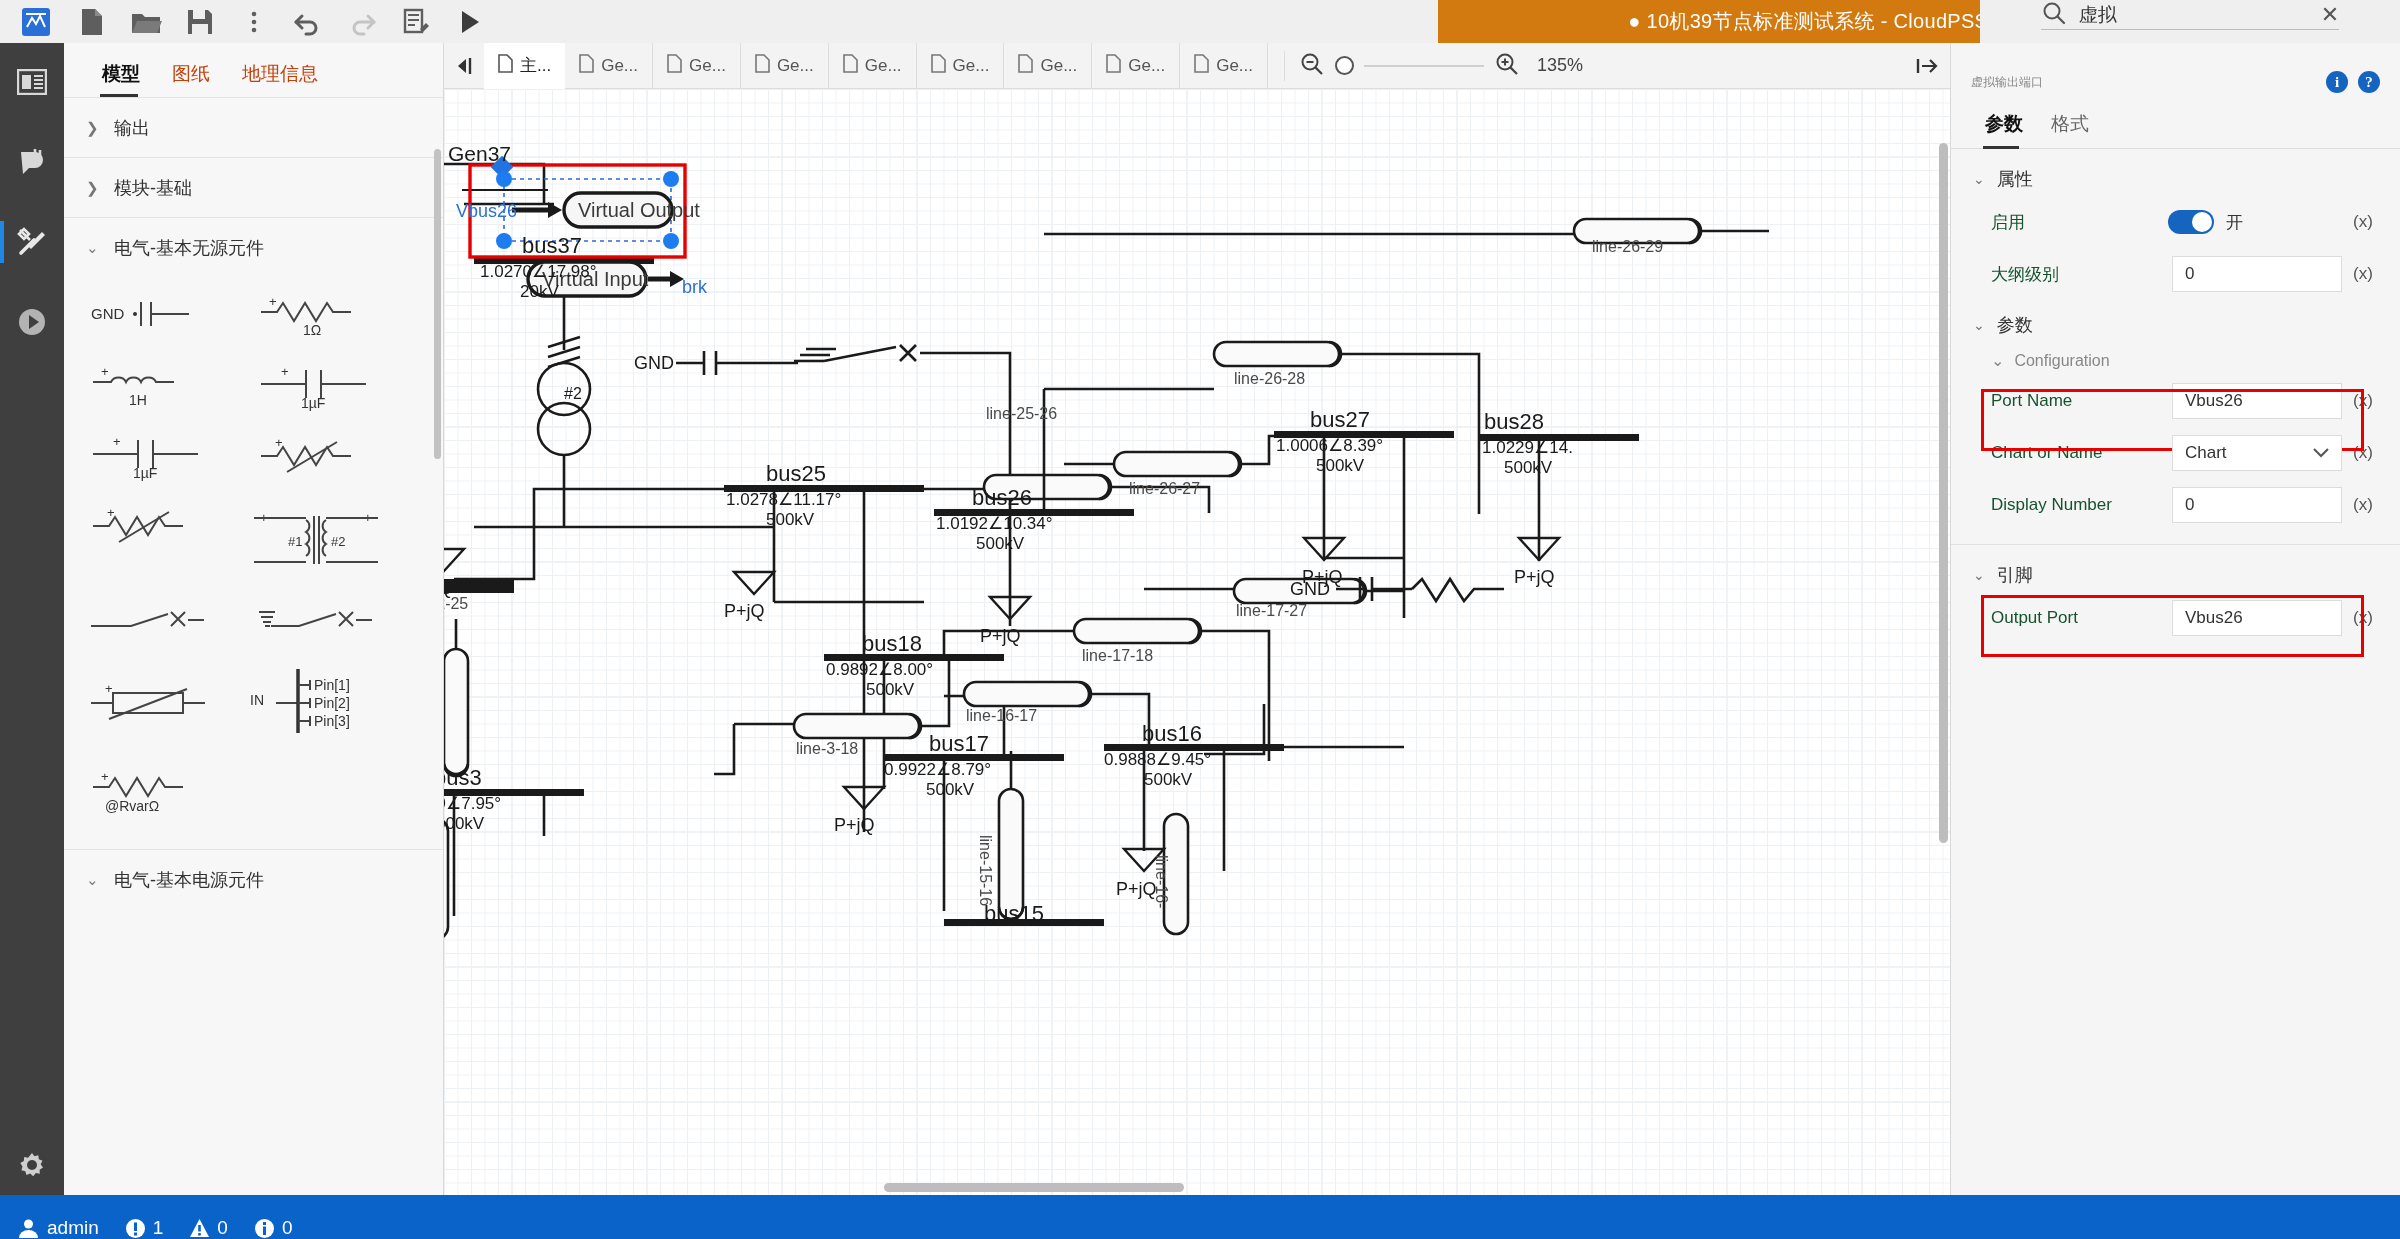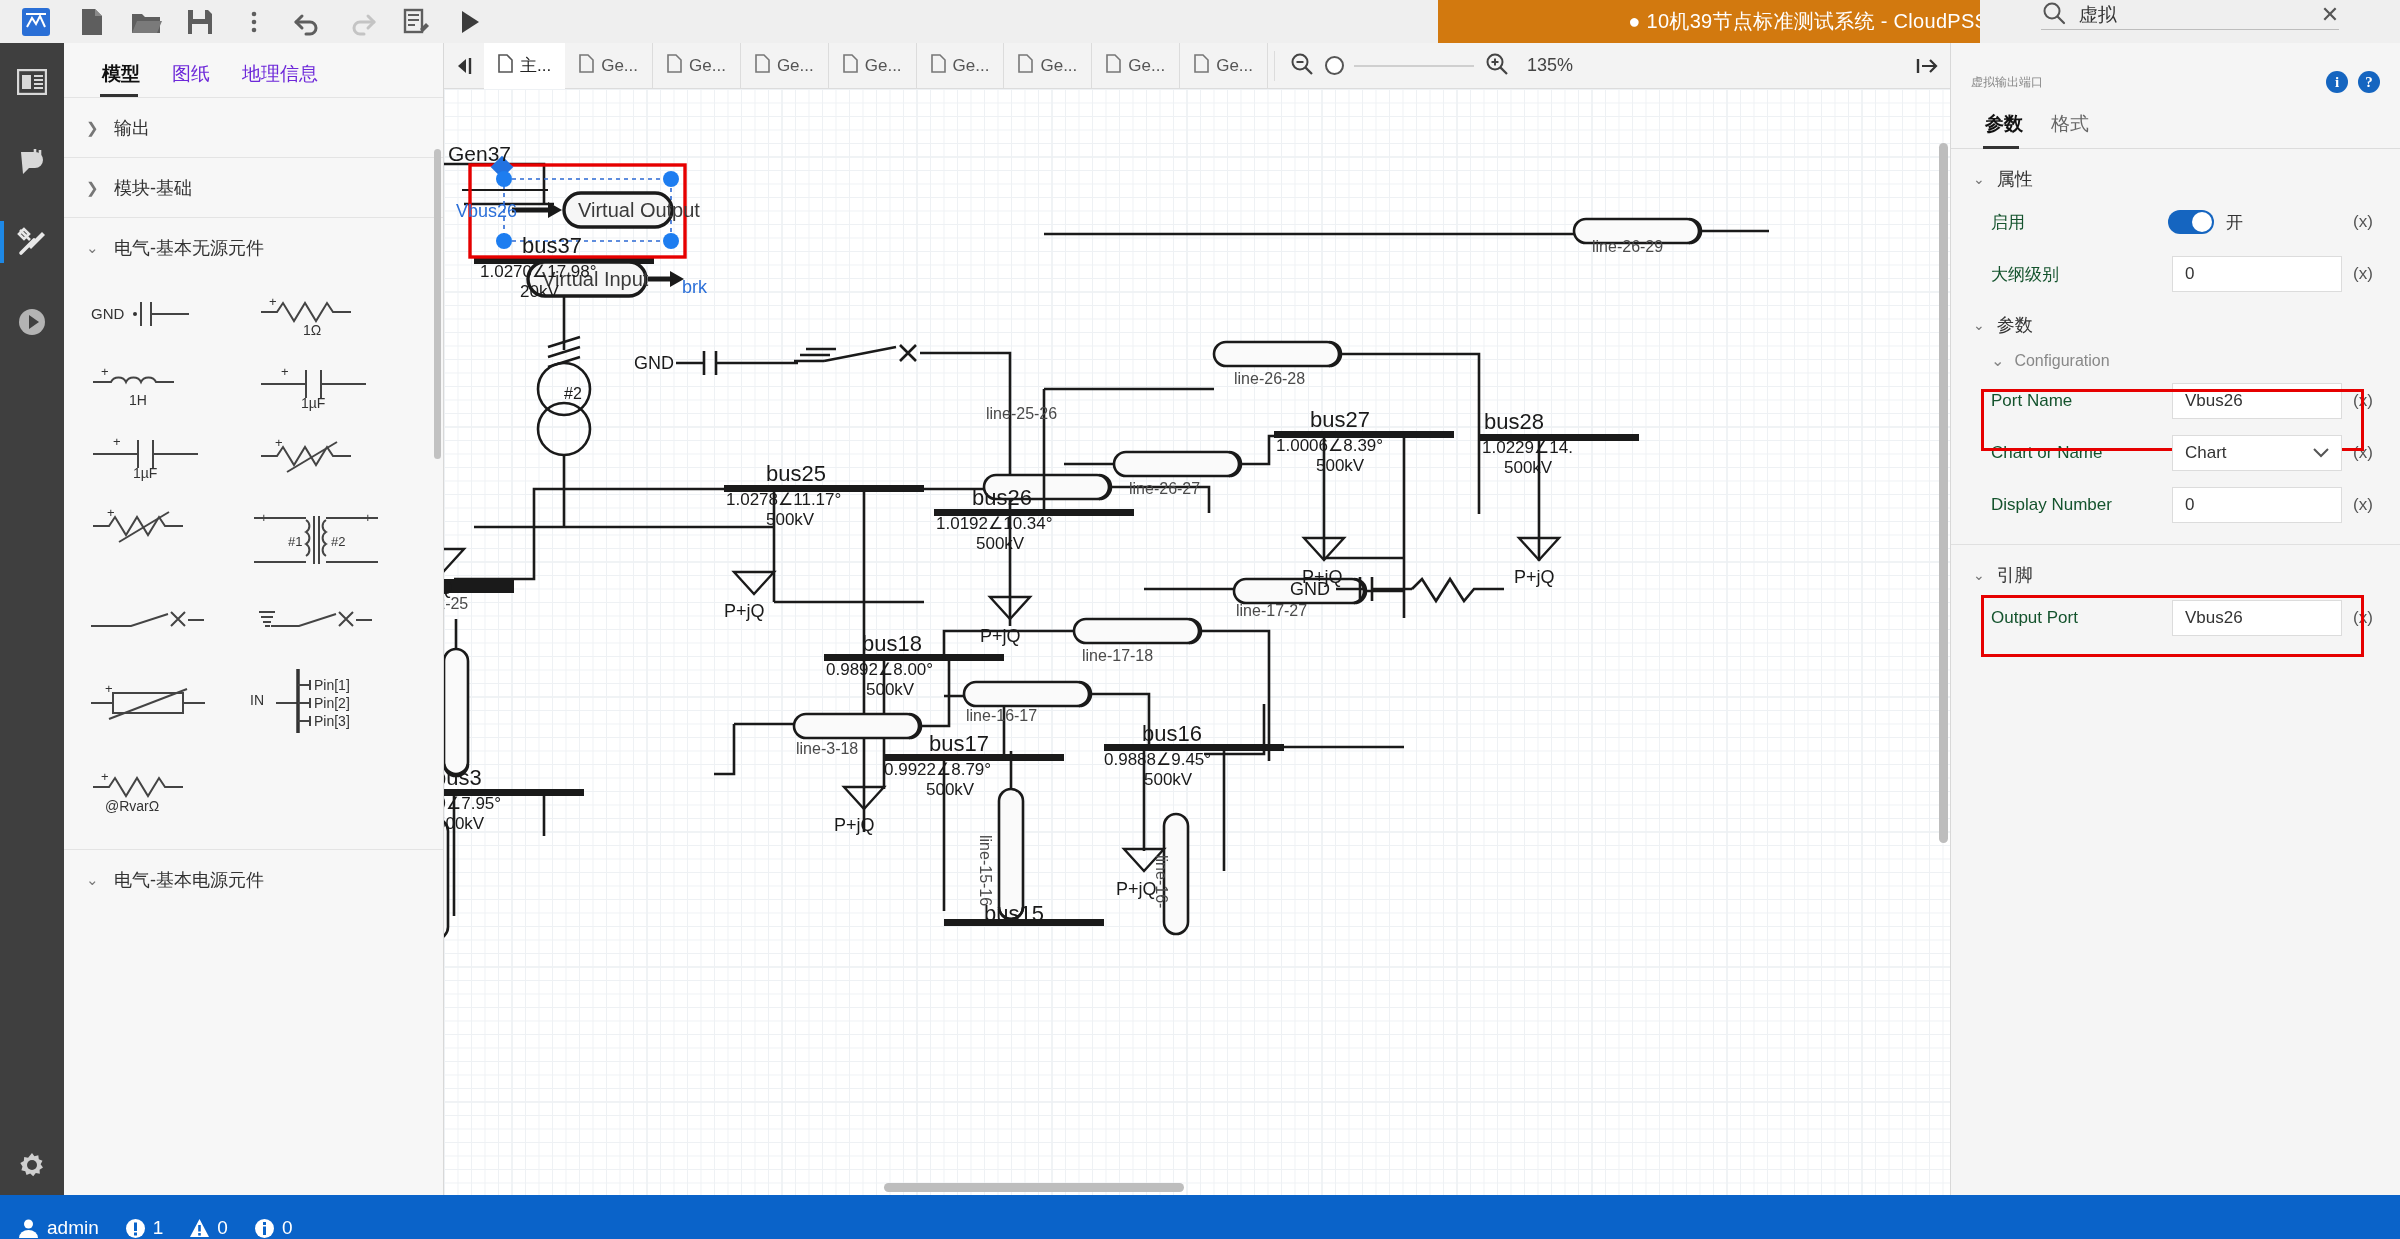--- a/index.html
+++ b/index.html
@@ -38,21 +38,21 @@
     width:4px; height:42px; background:#1e88e5; }
   .act-bottom { position:absolute; bottom:14px; left:0; width:64px;
     display:flex; justify-content:center; }
 
   
   .leftpanel { position:absolute; left:64px; top:43px; width:380px;
     height:1152px; background:#f7f7f7; border-right:1px solid #d8d8d8;
     display:flex; flex-direction:column; }
   .lp-tabs { height:54px; display:flex; align-items:flex-end; gap:0;
     padding-left:22px; background:#f7f7f7; }
-  .lp-tab { padding:0 16px 10px 16px; font-size:19px; color:#6d28d9;
+  .lp-tab { padding:0 16px 10px 16px; font-size:19px; color:#c2410c;
     cursor:pointer; position:relative; }
   .lp-tab.active { color:#111; font-weight:bold; }
   .lp-tab.active::after { content:""; position:absolute; left:14px; bottom:0;
     width:38px; height:3px; background:#333; }
   .lp-body { flex:1; overflow:hidden; position:relative; }
   .grp { border-top:1px solid #e4e4e4; }
   .grp-head { height:59px; display:flex; align-items:center; gap:14px;
     padding-left:22px; cursor:pointer; }
   .grp-head .chev { font-size:15px; color:#777; width:14px; display:inline-block; }
   .grp-head .gname { font-size:18px; color:#333; }
@@ -71,21 +71,21 @@
     height:1152px; background:#fff; }
   .ctoolbar { height:46px; background:#f3f3f3; border-bottom:1px solid #dcdcdc;
     display:flex; align-items:center; }
   .ct-back { width:40px; height:46px; display:flex; align-items:center;
     justify-content:center; cursor:pointer; }
   .doctab { height:46px; display:flex; align-items:center; gap:7px;
     padding:0 14px; font-size:17px; color:#555; cursor:pointer;
     border-right:1px solid #dcdcdc; white-space:nowrap; }
   .doctab.active { background:#fff; color:#222; border-right:none; }
   .ct-zoom { display:flex; align-items:center; gap:10px; padding:0 14px;
-    margin-left:6px; border-left:1px solid #dcdcdc; }
+    margin-left:16px; border-left:1px solid #dcdcdc; }
   .zslider { width:120px; height:2px; background:#cfcfcf; position:relative; }
   .zknob { width:19px; height:19px; border:2px solid #555; border-radius:50%;
     background:#fff; }
   .zpct { font-size:18px; color:#444; width:60px; text-align:center; }
   .ct-right { margin-left:auto; display:flex; align-items:center;
     padding-right:10px; }
 
   
   .canvas { position:absolute; left:0; top:46px; width:1506px; height:1106px;
     overflow:hidden;

